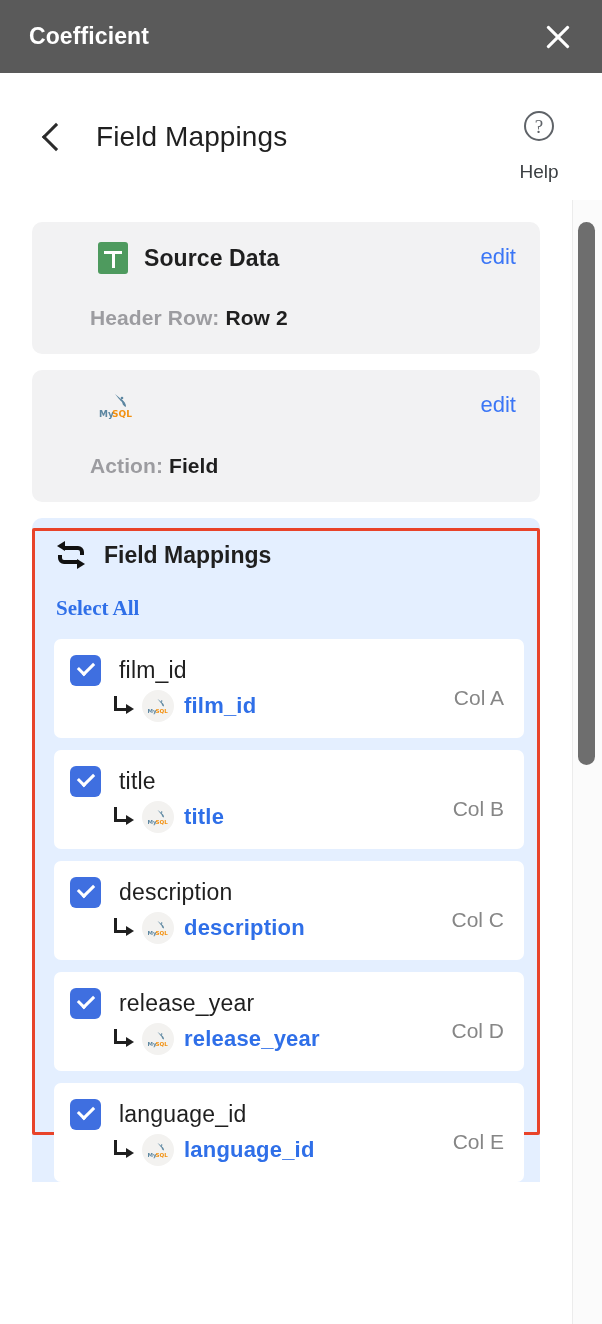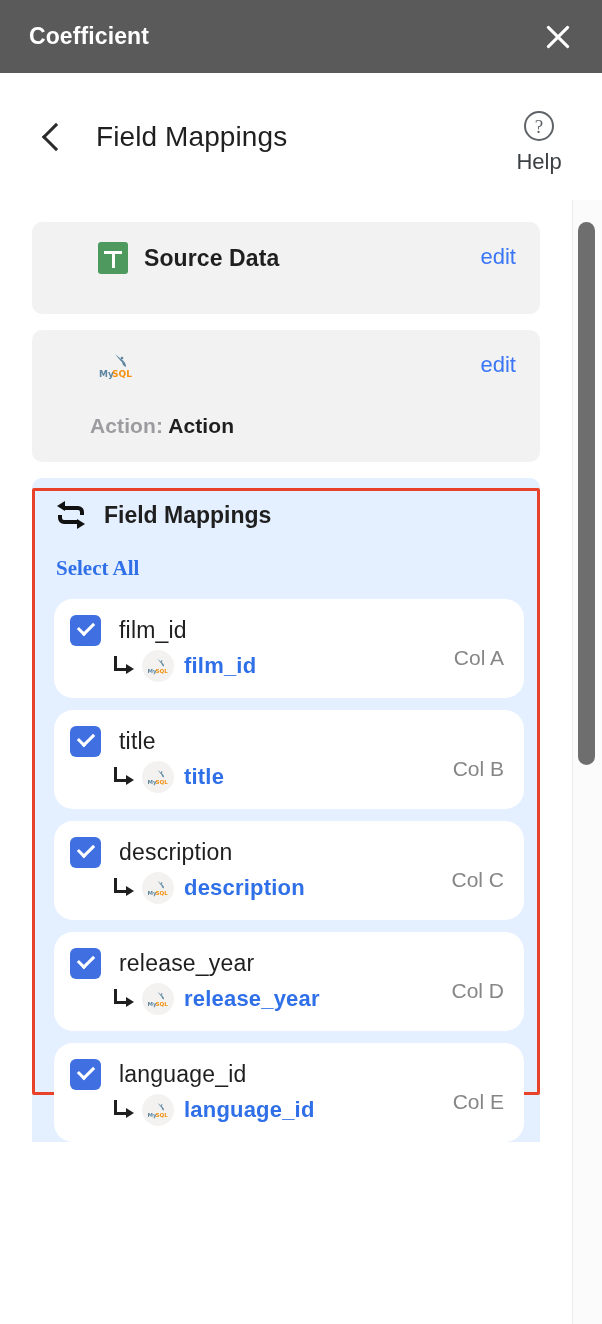--- a/index.html
+++ b/index.html
@@ -103,22 +103,22 @@
     border: 2px solid #5f6368;
     border-radius: 50%;
     margin: 0 auto;
     font-size: 19px;
     line-height: 27px;
     color: #5f6368;
     text-align: center;
     font-family: "Liberation Serif", serif;
   }
   .help-label {
-    margin-top: 8px;
-    font-size: 22px;
+    margin-top: 20px;
+    font-size: 19px;
     color: #3c4043;
   }
 
   
   .body-area {
     position: absolute;
     top: 200px; left: 0;
     width: 602px;
     height: 1124px;
     background: #ffffff;
@@ -240,21 +240,21 @@
     cursor: pointer;
     position: relative;
     z-index: 2;
     display: inline-block;
     font-family: Liberation Serif, serif;
   }
 
   
   .map-row {
     background: #ffffff;
-    border-radius: 19px;
+    border-radius: 7px;
     margin-bottom: 12px;
     padding: 16px 20px 16px 16px;
     position: relative;
     z-index: 2;
     width: 470px;
   }
   .map-row-top {
     display: flex;
     align-items: center;
     position: relative;
@@ -387,39 +387,43 @@
   </div>
 
   <div class="body-area">
     <div class="scroll-content">
 
       <div class="card">
         <div class="card-head">
           <div class="gsheet-icon"></div>
           <div class="card-head-title">Source Data</div>
           <div class="card-edit">edit</div>
+        </div>
+        <div class="card-row">
+          <span>Header Row:</span>
+          <span class="val">Row 2</span>
         </div>
       </div>
 
       <div class="card">
         <div class="card-head">
           <div class="mysql-icon">
             <svg width="36" height="32" viewBox="0 0 36 32">
               <path d="M17 4 L23 9 Q26 11 27 16 L25 15 Q24 11 21 9 Z" fill="#5d87a1"></path>
               <path d="M23 9 Q28 12 28 17 L26 16 Q26 12 22 10 Z" fill="#5d87a1"></path>
               <circle cx="24" cy="8" r="1.3" fill="#5d87a1"></circle>
               <text x="1" y="27" font-family="DejaVu Sans, sans-serif" font-size="9" font-weight="bold" fill="#5d87a1">My</text>
               <text x="14" y="27" font-family="DejaVu Sans, sans-serif" font-size="9" font-weight="bold" fill="#f29111">SQL</text>
             </svg>
           </div>
           <div class="card-edit">edit</div>
         </div>
         <div class="card-row">
           <span>Action:</span>
-          <span class="val">Action</span>
+          <span class="val">Field</span>
         </div>
       </div>
 
       <div class="fm-panel">
         <div class="fm-outline"></div>
 
         <div class="fm-head">
           <div class="sync-icon">
             <svg width="34" height="30" viewBox="0 0 34 30">
               <path d="M9 6 h15 a6 6 0 0 1 6 6 v3 h-4 v-3 a2 2 0 0 0 -2 -2 h-15 z" fill="#111111"></path>

